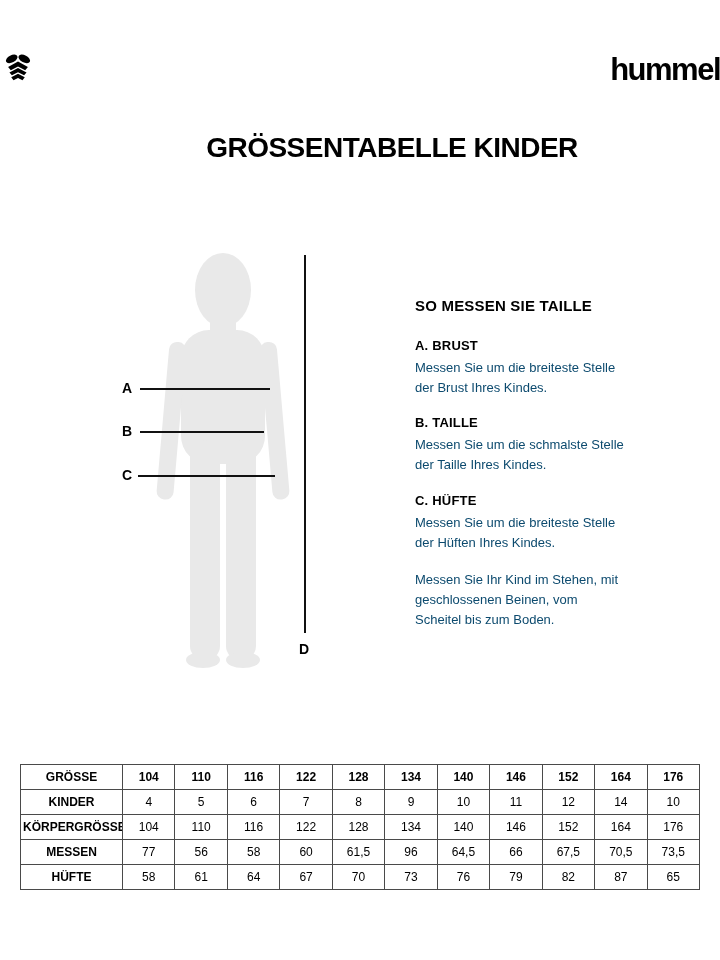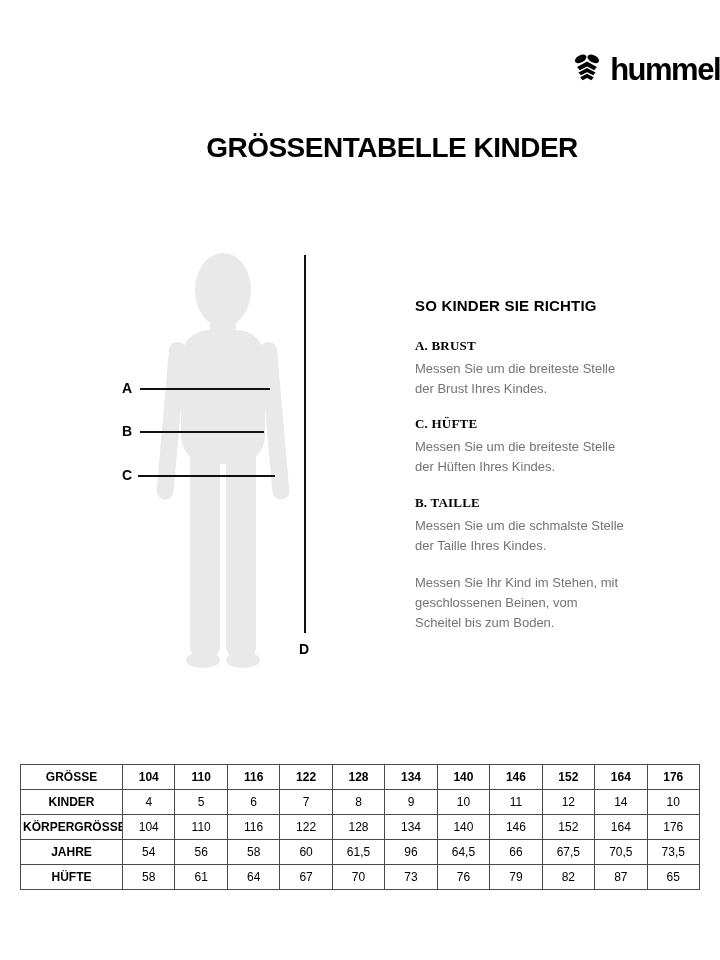--- a/index.html
+++ b/index.html
@@ -4,21 +4,21 @@
 <style>
   html, body { margin: 0; padding: 0; background: #ffffff; }
   .page {
     position: relative; width: 720px; height: 960px; background: #fff;
     font-family: "Liberation Sans", sans-serif; color: #000; overflow: hidden;
   }
 
   
   .logo-row {
     position: absolute; top: 54px; left: 0; width: 100%;
-    display: flex; justify-content: flex-end; align-items: center; gap: 5px;
+    display: flex; justify-content: space-between; align-items: center; gap: 5px;
   }
   .bee-icon { width: 36px; height: 30px; margin-top: -6px; }
   .logo-text { font-size: 31px; font-weight: 800; letter-spacing: -1.5px; line-height: 1; }
 
   
   .page-title {
     position: absolute; top: 113px; left: 0; width: 100%;
     text-align: center; font-size: 28px; font-weight: 800; letter-spacing: -0.5px; padding-left: 32px;
   }
 
@@ -32,22 +32,22 @@
   .diag-label { position: absolute; font-weight: 700; font-size: 14px; }
   .label-a { left: 122px; top: 380px; }
   .label-b { left: 122px; top: 423px; }
   .label-c { left: 122px; top: 467px; }
   .label-d { left: 299px; top: 641px; }
 
   
   .instructions { position: absolute; left: 415px; top: 297px; width: 212px; }
   .instr-heading { font-size: 15px; font-weight: 800; margin-bottom: 24px; letter-spacing: 0.2px; }
   .instr-item { margin-bottom: 17px; }
-  .instr-title { font-size: 13px; font-weight: 800; margin-bottom: 5px; letter-spacing: 0.2px; font-family: Liberation Serif, serif; }
-  .instr-text { font-size: 13px; line-height: 1.55; color: #737373; }
+  .instr-title { font-size: 13px; font-weight: 800; margin-bottom: 5px; letter-spacing: 0.2px; }
+  .instr-text { font-size: 13px; line-height: 1.55; color: #0c4a6e; }
 
   
   .size-table-wrap { position: absolute; left: 20px; top: 764px; width: 680px; }
   table.size-table { width: 100%; border-collapse: collapse; font-size: 12px; table-layout: fixed; }
   .size-table th, .size-table td {
     border: 1px solid #4a4a4a; text-align: center; padding: 5px 2px; height: 13px;
     overflow: hidden; white-space: nowrap;
   }
   .size-table th { font-weight: 700; }
   .size-table col.label-col { width: 102px; }
@@ -91,33 +91,33 @@
   <div class="mline line-b"></div>
   <div class="mline line-c"></div>
   <div class="vline-d"></div>
 
   <span class="diag-label label-a">A</span>
   <span class="diag-label label-b">B</span>
   <span class="diag-label label-c">C</span>
   <span class="diag-label label-d">D</span>
 
   <div class="instructions">
-    <div class="instr-heading">SO KINDER SIE RICHTIG</div>
+    <div class="instr-heading">SO MESSEN SIE TAILLE</div>
     <div>
         <div class="instr-item">
           <div class="instr-title">A. BRUST</div>
           <div class="instr-text">Messen Sie um die breiteste Stelle der Brust Ihres Kindes.</div>
         </div>
         <div class="instr-item">
+          <div class="instr-title">B. TAILLE</div>
+          <div class="instr-text">Messen Sie um die schmalste Stelle der Taille Ihres Kindes.</div>
+        </div>
+        <div class="instr-item">
           <div class="instr-title">C. HÜFTE</div>
           <div class="instr-text">Messen Sie um die breiteste Stelle der Hüften Ihres Kindes.</div>
-        </div>
-        <div class="instr-item">
-          <div class="instr-title">B. TAILLE</div>
-          <div class="instr-text">Messen Sie um die schmalste Stelle der Taille Ihres Kindes.</div>
         </div>
         <div class="instr-item">
           <div class="instr-text">Messen Sie Ihr Kind im Stehen, mit geschlossenen Beinen, vom Scheitel bis zum Boden.</div>
         </div>
       </div>
   </div>
 
   <div class="size-table-wrap">
     <table class="size-table">
       <colgroup>
@@ -160,22 +160,22 @@
             <td>122</td>
             <td>128</td>
             <td>134</td>
             <td>140</td>
             <td>146</td>
             <td>152</td>
             <td>164</td>
             <td>176</td>
           </tr>
           <tr>
-            <th>JAHRE</th>
-            <td>54</td>
+            <th>MESSEN</th>
+            <td>77</td>
             <td>56</td>
             <td>58</td>
             <td>60</td>
             <td>61,5</td>
             <td>96</td>
             <td>64,5</td>
             <td>66</td>
             <td>67,5</td>
             <td>70,5</td>
             <td>73,5</td>

